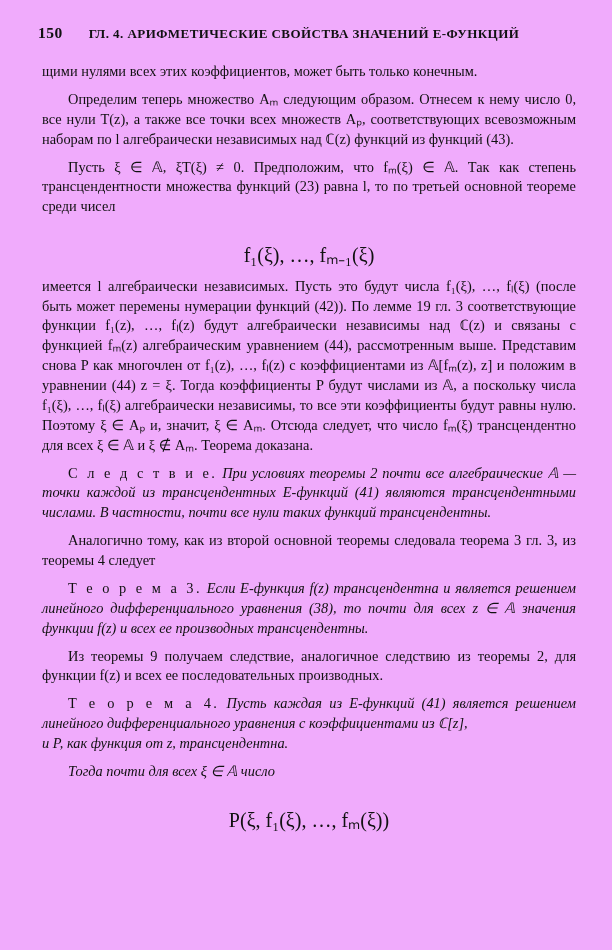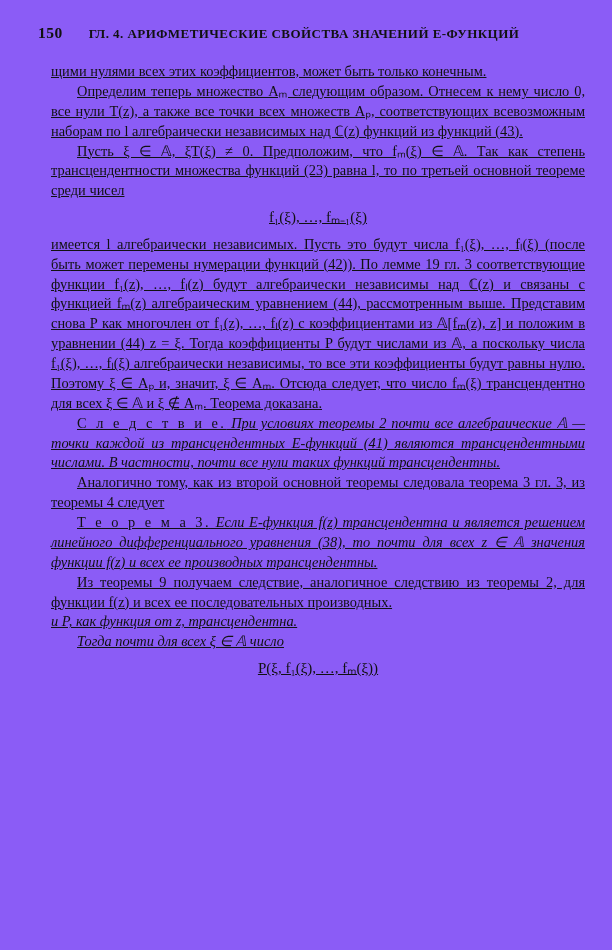--- a/index.html
+++ b/index.html
@@ -11,21 +11,21 @@
     width: 612px;
     height: 950px;
     font-family: "Liberation Serif", serif;
     color: #111;
     overflow: hidden;
   }
   .page {
     position: relative;
     width: 612px;
     height: 950px;
-    background: #8b5cf6;
+    background: #f0abfc;
     box-sizing: border-box;
     padding: 0;
   }
   .header {
     position: absolute;
     top: 24px;
     left: 0;
     width: 612px;
     display: flex;
     align-items: baseline;
@@ -40,43 +40,43 @@
     margin-right: 26px;
   }
   .running-title {
     font-size: 13px;
     font-weight: bold;
     letter-spacing: 0.45px;
   }
   .body {
     position: absolute;
     top: 62px;
-    left: 51px;
+    left: 42px;
     width: 534px;
     font-size: 14.4px;
     line-height: 1.38;
     text-align: justify;
     text-justify: inter-word;
-    text-decoration: underline;
   }
   p {
     margin: 0 0 0 0;
     text-align: justify;
     hyphens: manual;
   }
   p.ind {
     text-indent: 26px;
+    margin-top: 8px;
   }
   p.noind {
     text-indent: 0;
   }
   .formula {
     text-align: center;
-    margin: 6px 0 7px 0;
-    font-size: 15px;
+    margin: 25px 0 7px 0;
+    font-size: 20px;
     text-indent: 0;
   }
   .it { font-style: italic; }
   .sp { letter-spacing: 2.4px; }
 </style>
 </head>
 <body>
 
 <div class="page">
 
@@ -98,20 +98,21 @@
     <p class="noind">имеется l алгебраически независимых. Пусть это будут числа f₁(ξ), …, fₗ(ξ) (после быть может перемены нумерации функций (42)). По лемме 19 гл. 3 соответствующие функции f₁(z), …, fₗ(z) будут алгебраически независимы над ℂ(z) и связаны с функцией fₘ(z) алгебраическим уравнением (44), рассмотренным выше. Представим снова P как многочлен от f₁(z), …, fₗ(z) с коэффициентами из 𝔸[fₘ(z), z] и положим в уравнении (44) z = ξ. Тогда коэффициенты P будут числами из 𝔸, а поскольку числа f₁(ξ), …, fₗ(ξ) алгебраически независимы, то все эти коэффициенты будут равны нулю. Поэтому ξ ∈ Aₚ и, значит, ξ ∈ Aₘ. Отсюда следует, что число fₘ(ξ) трансцендентно для всех ξ ∈ 𝔸 и ξ ∉ Aₘ. Теорема доказана.</p>
 
     <p class="ind"><span class="sp">С л е д с т в и е.</span><span class="it"> При условиях теоремы 2 почти все алгебраические 𝔸 — точки каждой из трансцендентных Е-функций (41) являются трансцендентными числами. В частности, почти все нули таких функций трансцендентны.</span></p>
 
     <p class="ind">Аналогично тому, как из второй основной теоремы следовала теорема 3 гл. 3, из теоремы 4 следует</p>
 
     <p class="ind"><span class="sp">Т е о р е м а  3.</span><span class="it"> Если Е-функция f(z) трансцендентна и является решением линейного дифференциального уравнения (38), то почти для всех z ∈ 𝔸 значения функции f(z) и всех ее производных трансцендентны.</span></p>
 
     <p class="ind">Из теоремы 9 получаем следствие, аналогичное следствию из теоремы 2, для функции f(z) и всех ее последовательных производных.</p>
 
+    <p class="ind"><span class="sp">Т е о р е м а  4.</span><span class="it"> Пусть каждая из Е-функций (41) является решением линейного дифференциального уравнения с коэффициентами из ℂ[z],</span></p>
 
 
     <p class="noind it">и P, как функция от z, трансцендентна.</p>
 
     <p class="ind it">Тогда почти для всех ξ ∈ 𝔸 число</p>
 
     <p class="formula">P(ξ, f₁(ξ), …, fₘ(ξ))</p>
 
 
   </div>

